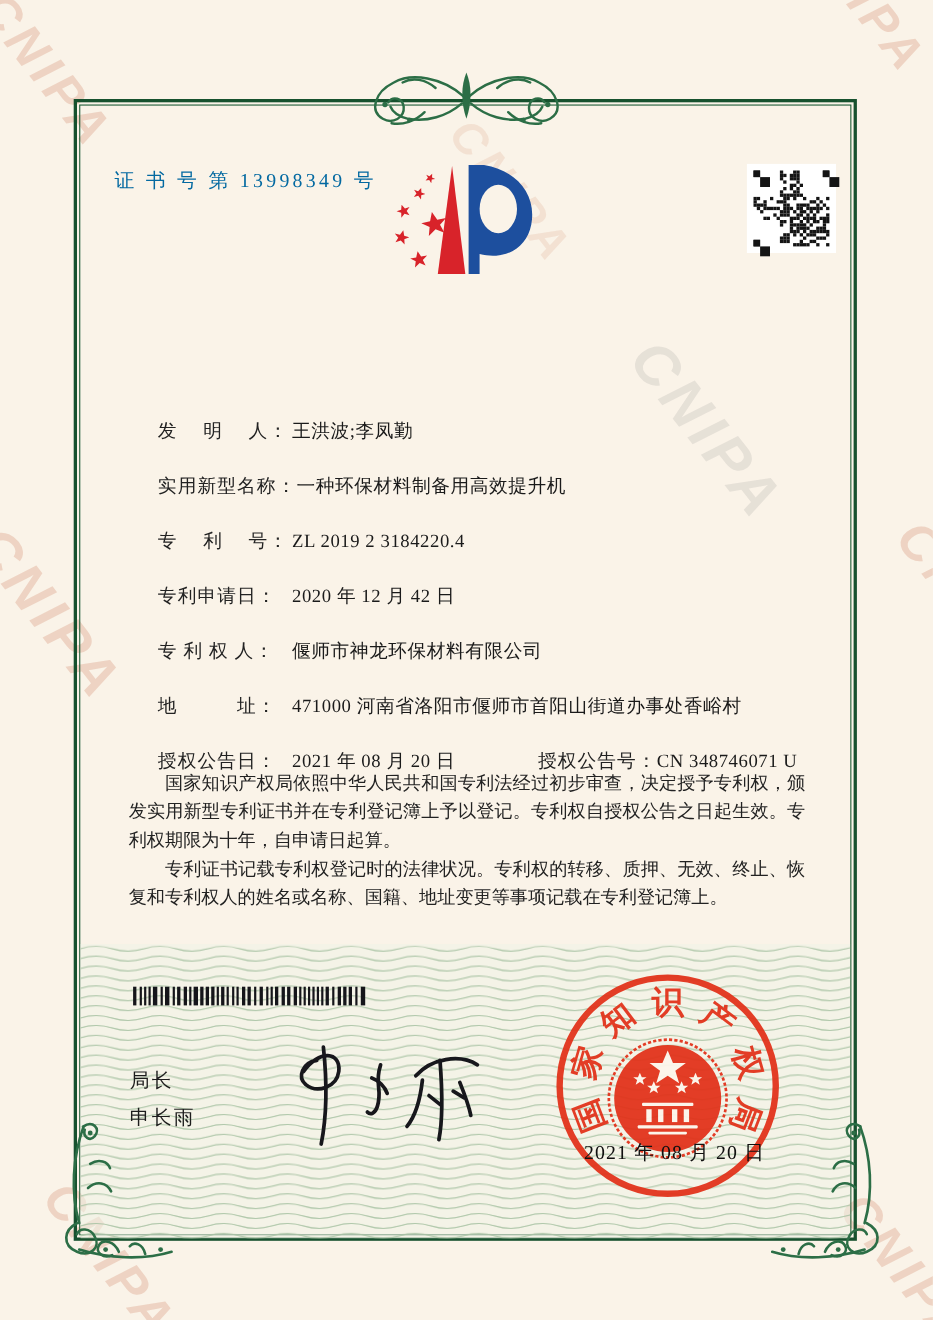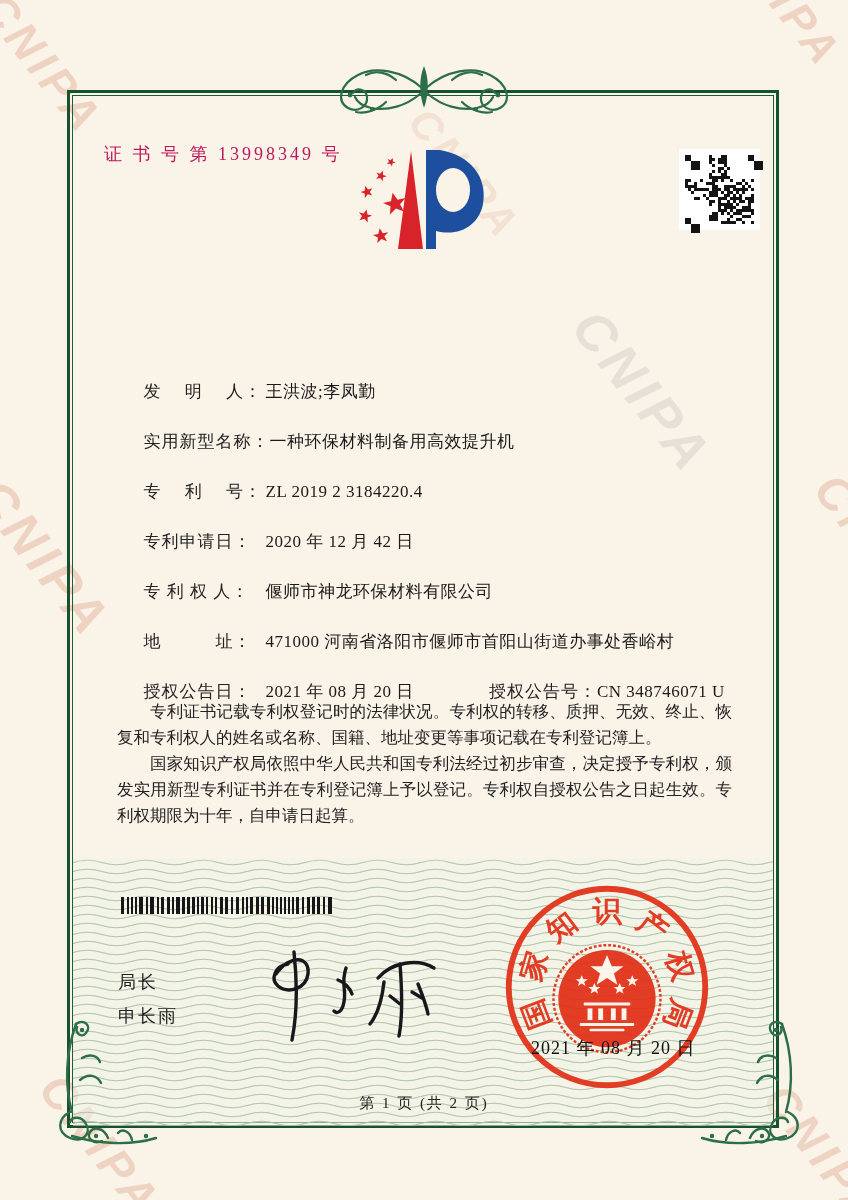--- a/index.html
+++ b/index.html
@@ -39,22 +39,22 @@
   .wave-band { position:absolute; left:73px; top:858px; width:700px; height:268px; z-index:2; }
 
   
   .ornament { position:absolute; z-index:4; pointer-events:none; }
   .orn-top { left:274px; top:58px; }
   .orn-bl { left:36px; top:1018px; }
   .orn-br { left:692px; top:1018px; transform:scaleX(-1); }
 
   
   .cert-no {
-    position:absolute; left:104px; top:142px; z-index:5;
-    font-size:18px; letter-spacing:3px; color:#be185d;
+    position:absolute; left:104px; top:152px; z-index:5;
+    font-size:18px; letter-spacing:3px; color:#0369a1;
   }
   .logo { position:absolute; left:358px; top:146px; width:138px; height:110px; z-index:5; }
   .qr-box {
     position:absolute; left:679px; top:149px; width:81px; height:81px;
     background:#fff; padding:6px; z-index:5;
   }
   .qr-grid { position:relative; width:69px; height:69px; background:#fff; }
   .qr-grid div { position:absolute; width:3px; height:3px; background:#141414; }
   .finder { position:absolute; width:21px; height:21px; border:3px solid #141414; background:#fff; }
   .finder::after { content:""; position:absolute; left:3px; top:3px; width:9px; height:9px; background:#141414; }
@@ -409,22 +409,22 @@
     </div>
     <div class="field-row">
       <span class="field-label">授权公告日：</span><span class="field-value">2021 年 08 月 20 日</span>
       <span class="grant-no">
         <span class="field-label" style="min-width:0">授权公告号：</span><span class="field-value">CN 348746071 U</span>
       </span>
     </div>
   </div>
 
   <div class="body-text">
+    <p>国家知识产权局依照中华人民共和国专利法经过初步审查，决定授予专利权，颁发实用新型专利证书并在专利登记簿上予以登记。专利权自授权公告之日起生效。专利权期限为十年，自申请日起算。</p>
     <p>专利证书记载专利权登记时的法律状况。专利权的转移、质押、无效、终止、恢复和专利权人的姓名或名称、国籍、地址变更等事项记载在专利登记簿上。</p>
-    <p>国家知识产权局依照中华人民共和国专利法经过初步审查，决定授予专利权，颁发实用新型专利证书并在专利登记簿上予以登记。专利权自授权公告之日起生效。专利权期限为十年，自申请日起算。</p>
   </div>
 
   <div class="barcode">
       <span style="left:0px;width:3px"></span>
       <span style="left:6px;width:2px"></span>
       <span style="left:10px;width:2px"></span>
       <span style="left:14px;width:2px"></span>
       <span style="left:18px;width:4px"></span>
       <span style="left:25px;width:2px"></span>
       <span style="left:29px;width:4px"></span>
@@ -527,15 +527,14 @@
           <rect x="114" y="132" width="5" height="12"></rect>
           <rect x="125" y="132" width="5" height="12"></rect>
           <rect x="82" y="147" width="56" height="3" rx="1"></rect>
           <rect x="92" y="153" width="36" height="2.5" rx="1"></rect>
         </g>
       </g>
     </svg>
   </div>
   <div class="seal-date">2021 年 08 月 20 日</div>
 
-  <div class="page-info">第 1 页 (共 2 页)</div>
 
 </div>
 
 </body></html>

